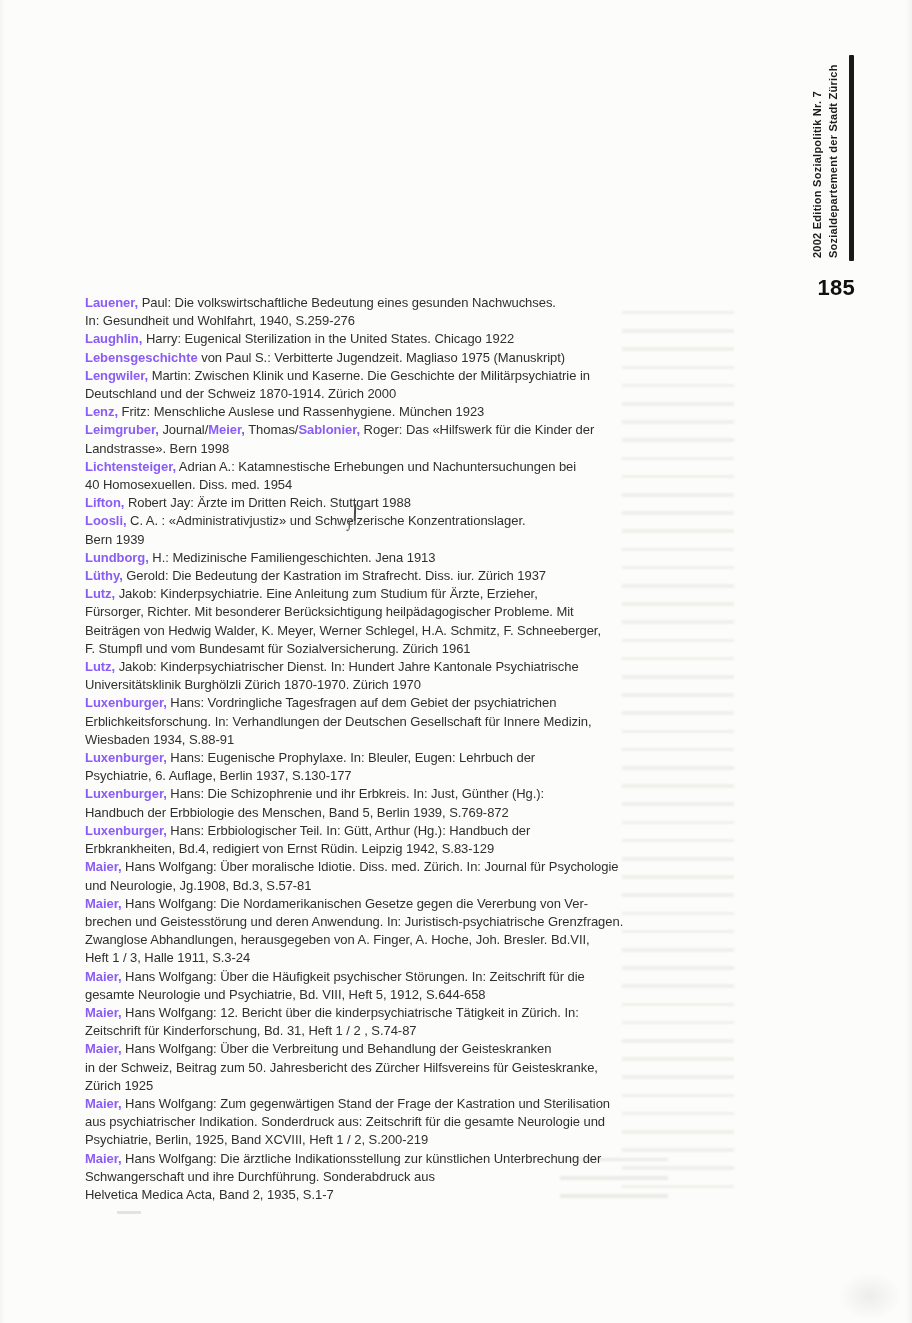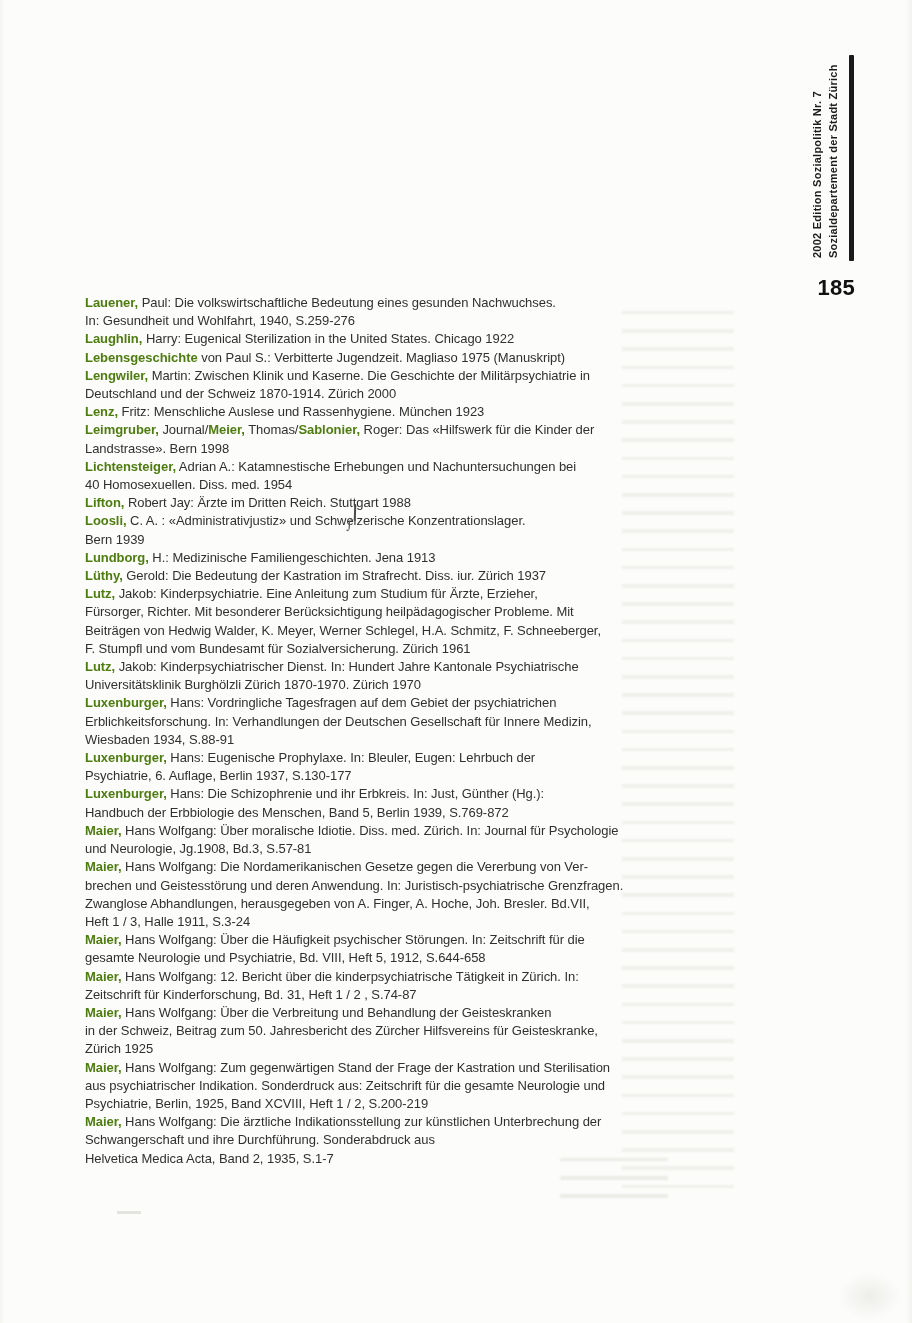--- a/index.html
+++ b/index.html
@@ -8,21 +8,21 @@
     background:#fcfcfa;
     font-family:"Liberation Sans","DejaVu Sans",sans-serif;
   }
   
   .biblio {
     position:absolute; left:85px; top:294px; width:578px;
     font-size:13px; line-height:18.2px; letter-spacing:-0.05px;
     color:#303030;
   }
   .entry { white-space:pre; }
-  .entry .b { font-weight:bold; color:#4d7c0f; }
+  .entry .b { font-weight:bold; color:#8b5cf6; }
   
   .sidebar-caption {
     position:absolute; top:258px; left:810px; width:206px;
     transform:rotate(-90deg); transform-origin:0 0;
     font-weight:bold; font-size:11px; line-height:15.5px;
     letter-spacing:0.25px; color:#1c1c1c; white-space:nowrap;
   }
   .sidebar-bar {
     position:absolute; left:849px; top:55px; width:5px; height:206px;
     background:#1a1a1a; border-radius:1px;
@@ -100,20 +100,22 @@
 F. Stumpfl und vom Bundesamt für Sozialversicherung. Zürich 1961</span></div>
     <div class="entry"><span class="b">Lutz,</span><span> Jakob: Kinderpsychiatrischer Dienst. In: Hundert Jahre Kantonale Psychiatrische
 Universitätsklinik Burghölzli Zürich 1870-1970. Zürich 1970</span></div>
     <div class="entry"><span class="b">Luxenburger,</span><span> Hans: Vordringliche Tagesfragen auf dem Gebiet der psychiatrichen
 Erblichkeitsforschung. In: Verhandlungen der Deutschen Gesellschaft für Innere Medizin,
 Wiesbaden 1934, S.88-91</span></div>
     <div class="entry"><span class="b">Luxenburger,</span><span> Hans: Eugenische Prophylaxe. In: Bleuler, Eugen: Lehrbuch der
 Psychiatrie, 6. Auflage, Berlin 1937, S.130-177</span></div>
     <div class="entry"><span class="b">Luxenburger,</span><span> Hans: Die Schizophrenie und ihr Erbkreis. In: Just, Günther (Hg.):
 Handbuch der Erbbiologie des Menschen, Band 5, Berlin 1939, S.769-872</span></div>
+    <div class="entry"><span class="b">Luxenburger,</span><span> Hans: Erbbiologischer Teil. In: Gütt, Arthur (Hg.): Handbuch der
+Erbkrankheiten, Bd.4, redigiert von Ernst Rüdin. Leipzig 1942, S.83-129</span></div>
     <div class="entry"><span class="b">Maier,</span><span> Hans Wolfgang: Über moralische Idiotie. Diss. med. Zürich. In: Journal für Psychologie
 und Neurologie, Jg.1908, Bd.3, S.57-81</span></div>
     <div class="entry"><span class="b">Maier,</span><span> Hans Wolfgang: Die Nordamerikanischen Gesetze gegen die Vererbung von Ver-
 brechen und Geistesstörung und deren Anwendung. In: Juristisch-psychiatrische Grenzfragen.
 Zwanglose Abhandlungen, herausgegeben von A. Finger, A. Hoche, Joh. Bresler. Bd.VII,
 Heft 1 / 3, Halle 1911, S.3-24</span></div>
     <div class="entry"><span class="b">Maier,</span><span> Hans Wolfgang: Über die Häufigkeit psychischer Störungen. In: Zeitschrift für die
 gesamte Neurologie und Psychiatrie, Bd. VIII, Heft 5, 1912, S.644-658</span></div>
     <div class="entry"><span class="b">Maier,</span><span> Hans Wolfgang: 12. Bericht über die kinderpsychiatrische Tätigkeit in Zürich. In:
 Zeitschrift für Kinderforschung, Bd. 31, Heft 1 / 2 , S.74-87</span></div>

